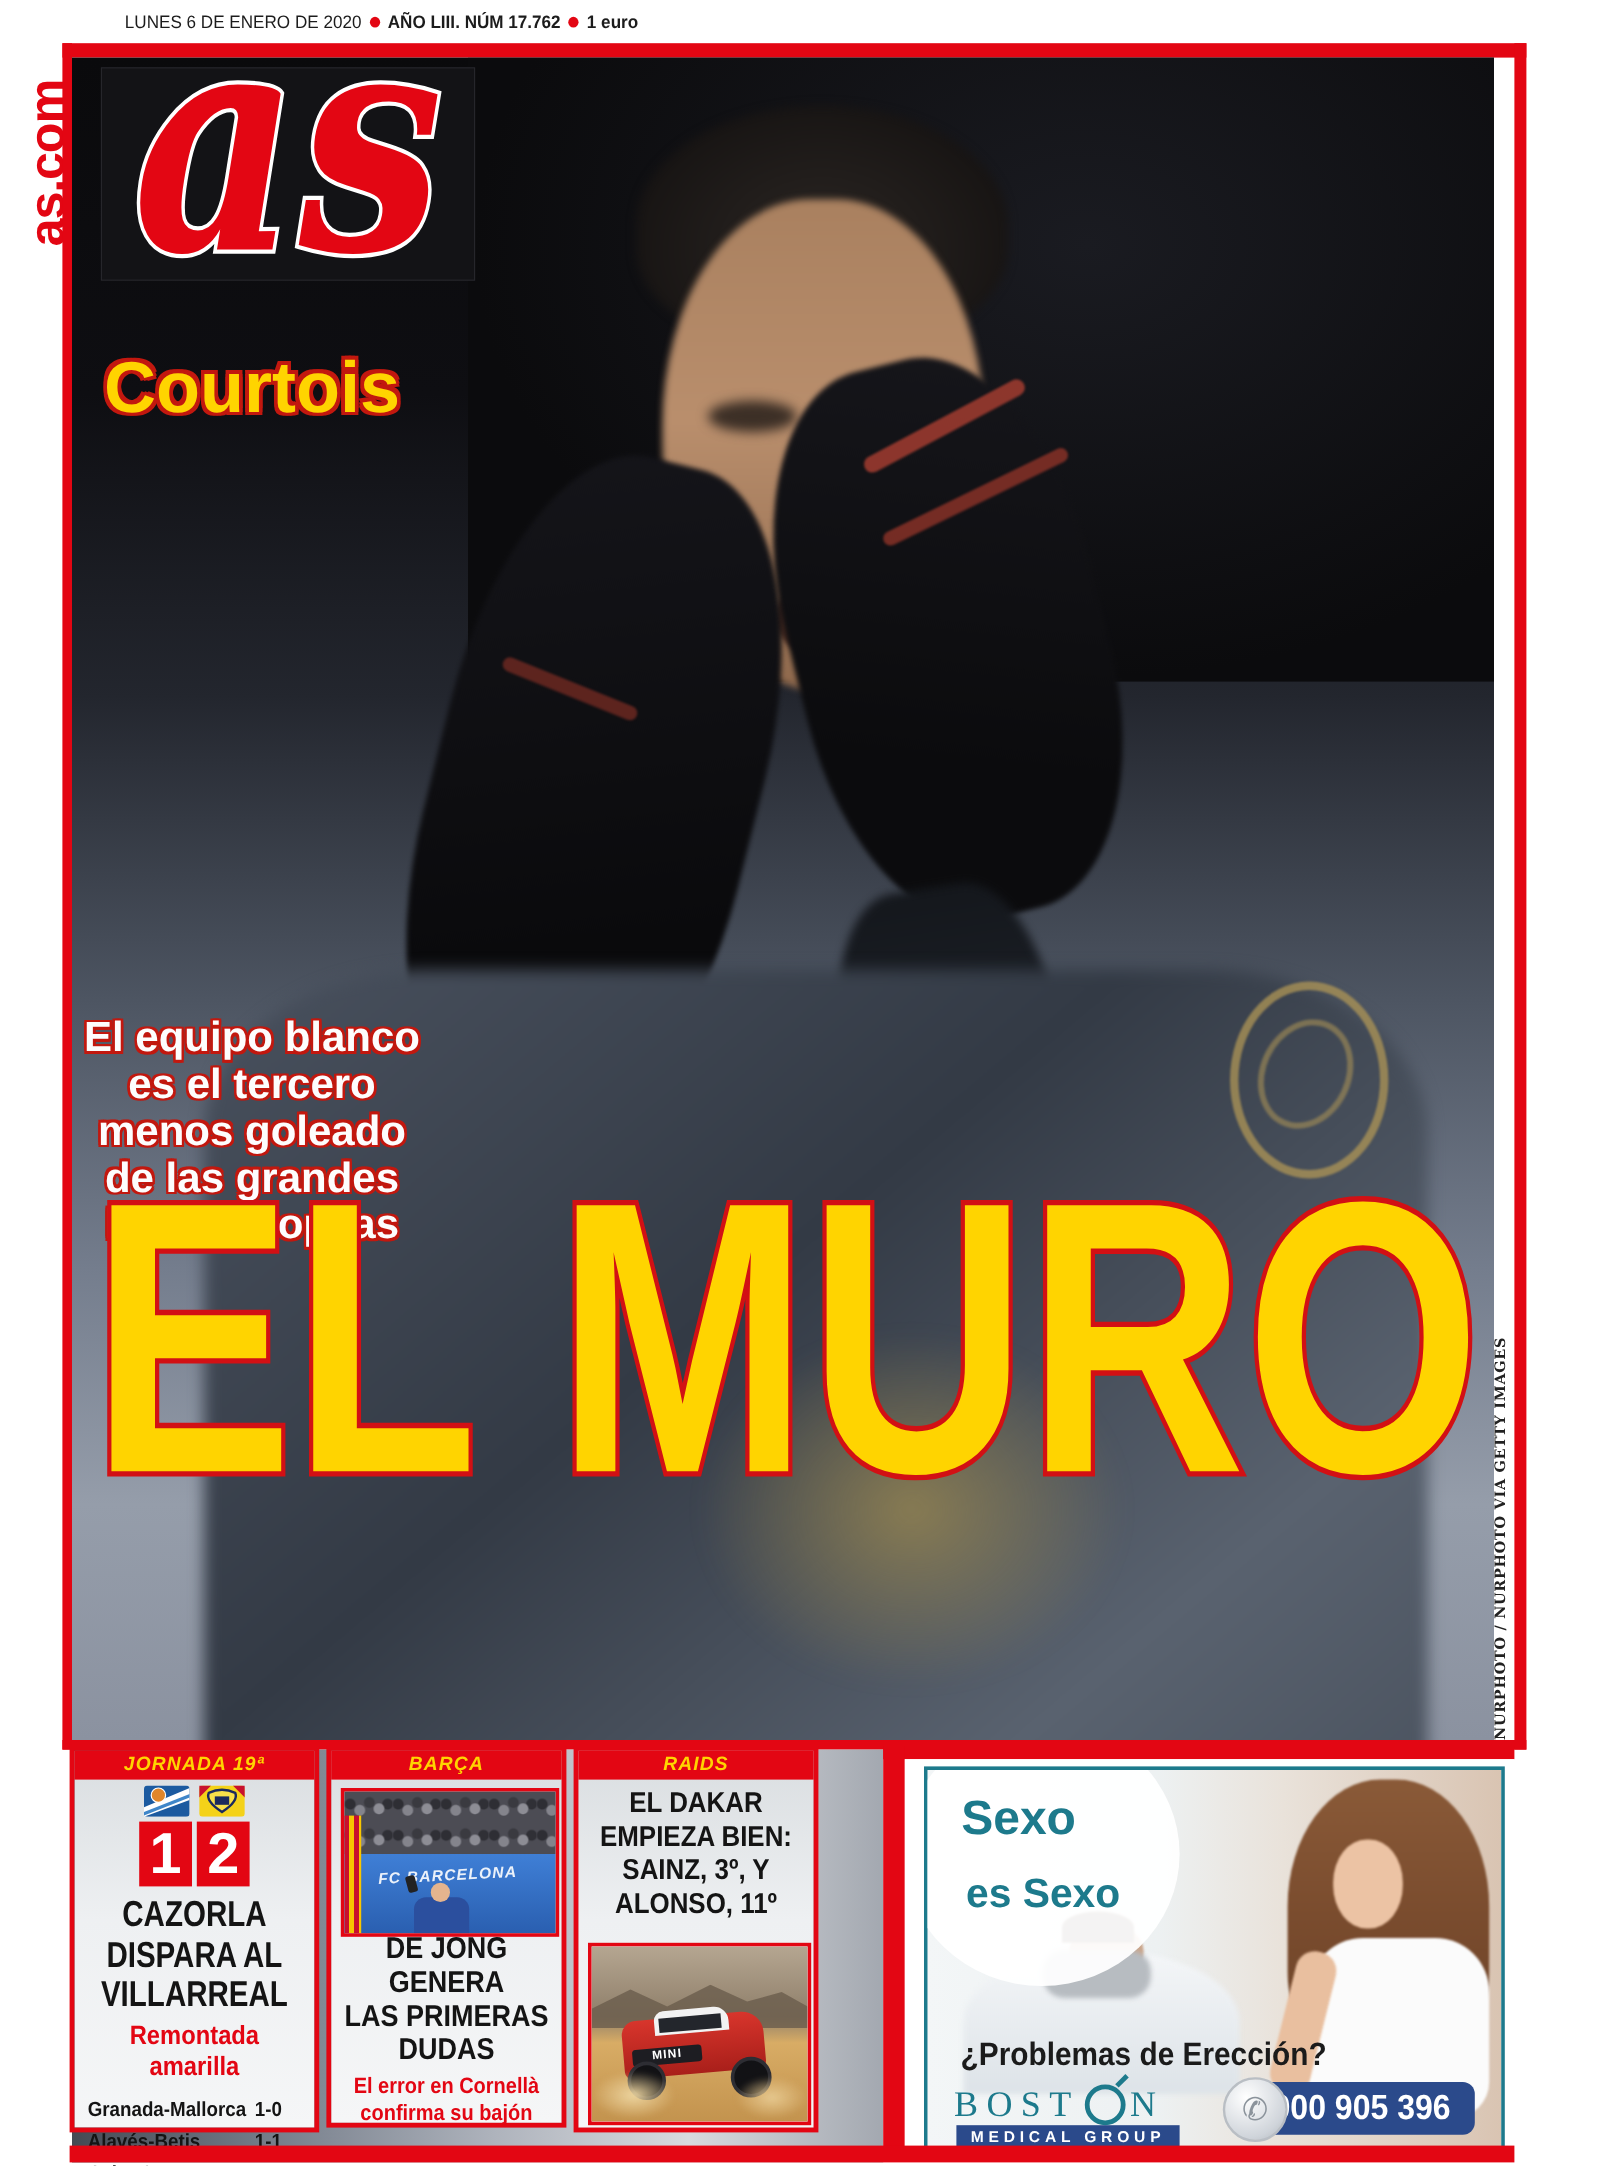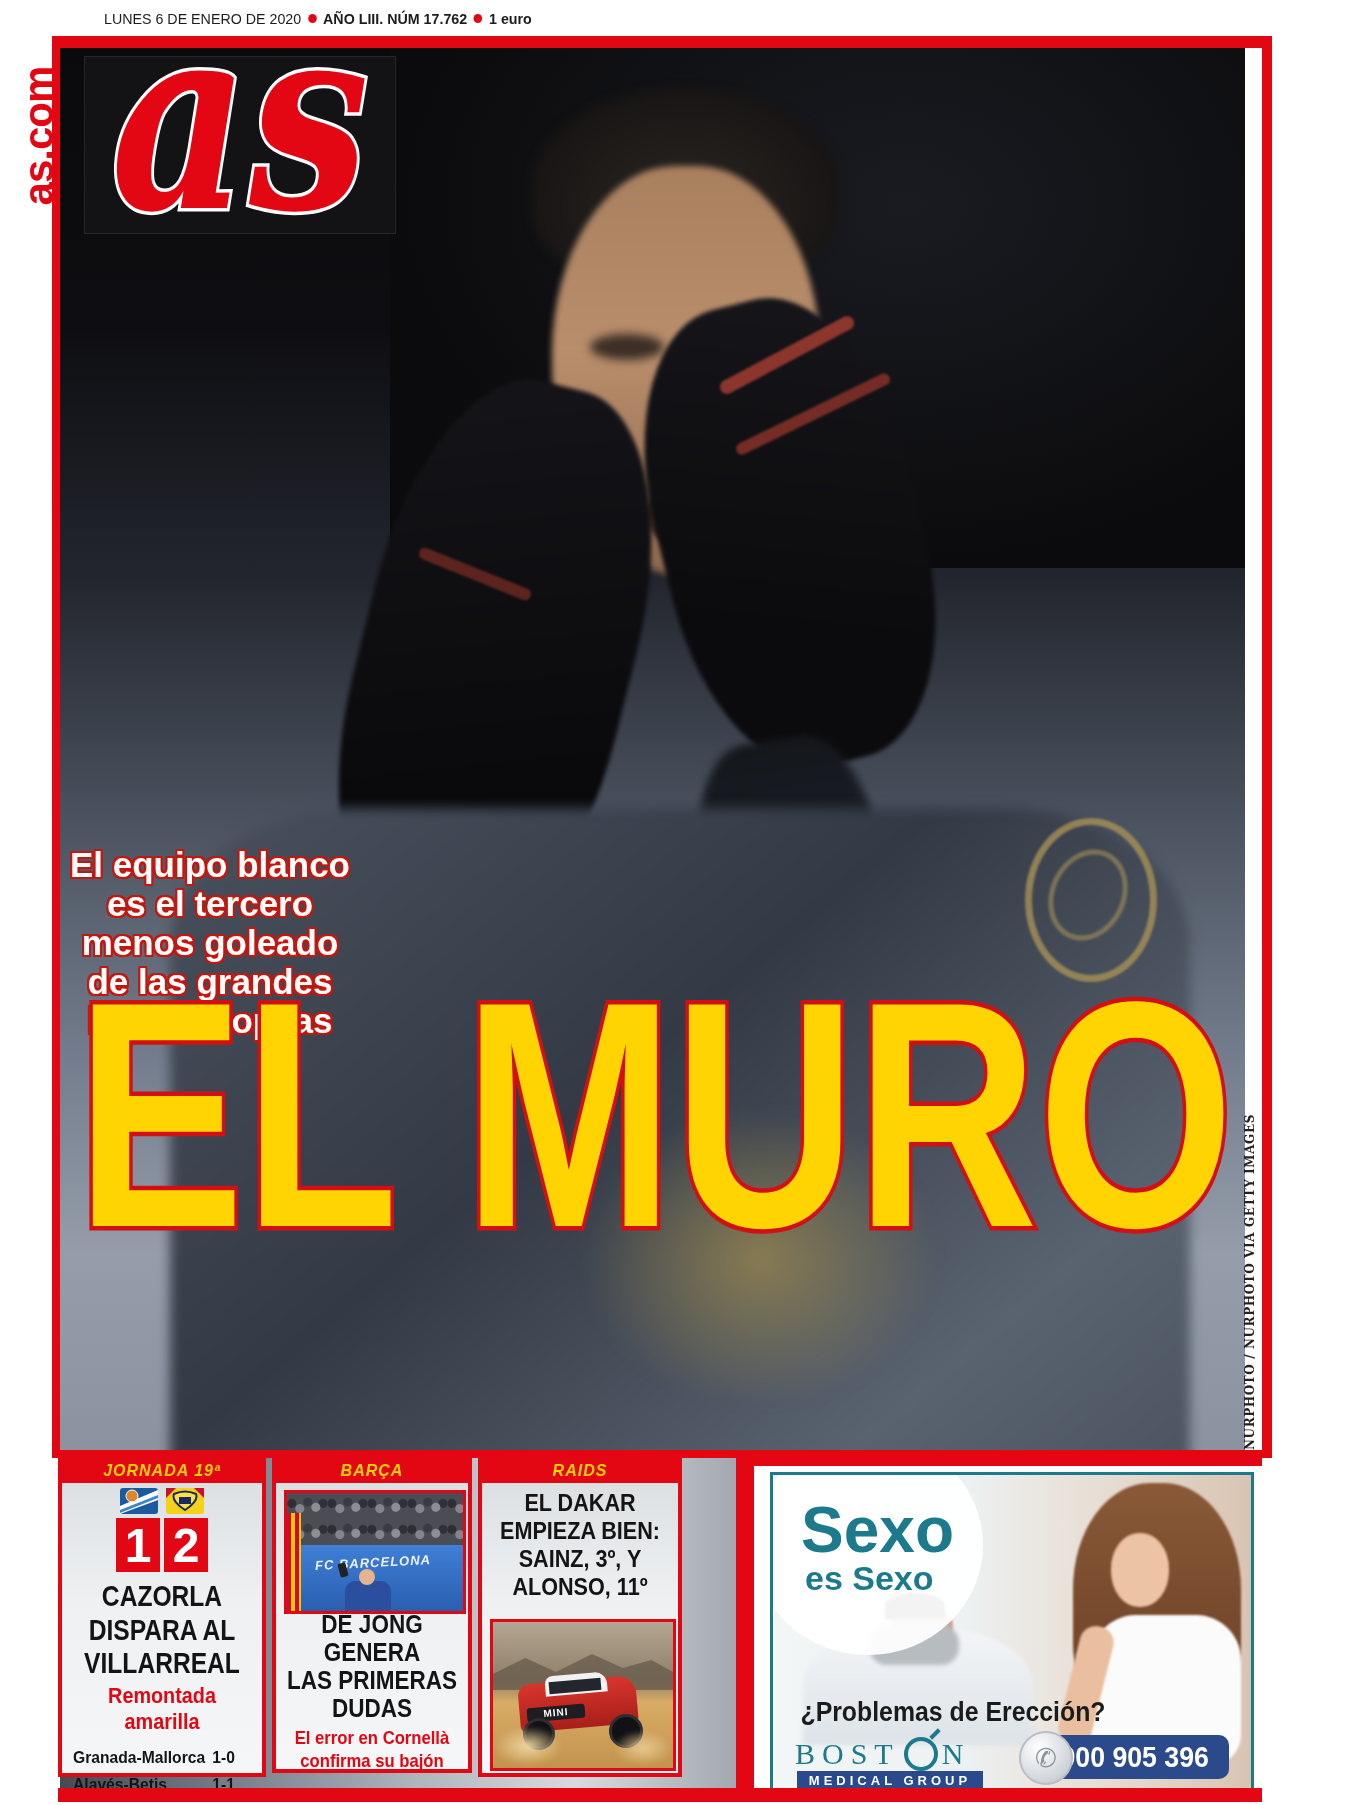--- a/index.html
+++ b/index.html
@@ -98,20 +98,23 @@
     <div class="ph" style="left:990px;top:800px;width:66px;height:84px;border:5px solid rgba(175,150,85,.55);border-radius:50%;transform:rotate(25deg);filter:blur(1px);"></div>
 
     <div class="ph" style="left:520px;top:1060px;width:360px;height:300px;background:radial-gradient(ellipse,rgba(190,160,75,.55),rgba(190,160,75,0) 70%);filter:blur(8px);"></div>
   </div>
 
   <svg class="abs" style="left:84px;top:56px;" width="312" height="178" viewBox="0 0 312 178">
     <rect width="312" height="178" fill="#131316" stroke="#26262b" stroke-width="2"></rect>
     <text x="156" y="152" text-anchor="middle" font-family="'DejaVu Serif',serif" font-weight="bold" font-style="italic" font-size="258" fill="#e30613" stroke="#ffffff" stroke-width="7" paint-order="stroke" textLength="258" lengthAdjust="spacingAndGlyphs">as</text>
   </svg>
 
+  <div class="abs colL" style="top:288px;font-size:60px;font-weight:bold;">
+    <span class="yellow stroke-red-big">Courtois</span>
+  </div>
   <div class="abs colL stroke-red white" style="top:845px;font-size:35px;line-height:39px;font-weight:bold;">El equipo blanco<br>es el tercero<br>menos goleado<br>de las grandes<br>ligas europeas</div>
 
   <svg class="abs" style="left:62px;top:950px;" width="1186" height="316" viewBox="0 0 1186 316">
     <text x="593" y="276" text-anchor="middle" font-family="'Liberation Sans',sans-serif" font-weight="bold" font-size="322" fill="#ffd400" stroke="#d21014" stroke-width="9" paint-order="stroke" textLength="1158" lengthAdjust="spacingAndGlyphs">EL MURO</text>
   </svg>
 
   <div class="abs credit" style="left:1243px;top:1086px;height:364px;">NURPHOTO / NURPHOTO VIA GETTY IMAGES</div>
 
   <div class="abs" style="left:60px;top:1458px;width:676px;height:344px;background:linear-gradient(90deg,#454a53 0%,#707885 22%,#aeb3bc 52%,#d8dade 76%,#a3a8b0 100%);"></div>
   <div class="abs" style="left:736px;top:1455px;width:526px;height:11px;background:#e30613;"></div>
@@ -202,21 +205,21 @@
     <div style="position:absolute;left:118px;top:128px;width:62px;height:46px;background:#caa58a;border-radius:50%;filter:blur(1px);"></div>
     <div style="position:absolute;left:112px;top:118px;width:60px;height:26px;background:#4c3a30;border-radius:50% 50% 0 0;filter:blur(1px);"></div>
     <div style="position:absolute;left:96px;top:150px;width:90px;height:40px;background:#b7bcc1;border-radius:18px;filter:blur(2px);"></div>
 
     <div style="position:absolute;left:300px;top:8px;width:168px;height:230px;background:linear-gradient(180deg,#8a5a38 0%,#7a4c2e 50%,#6b4228 100%);border-radius:46% 46% 30% 30%;filter:blur(1px);"></div>
     <div style="position:absolute;left:338px;top:58px;width:58px;height:74px;background:#ecc3a4;border-radius:48%;filter:blur(1px);"></div>
     <div style="position:absolute;left:318px;top:140px;width:150px;height:150px;background:#fbfbfb;border-radius:30% 30% 20% 20%;filter:blur(1px);"></div>
     <div style="position:absolute;left:296px;top:150px;width:34px;height:120px;background:#e9bf9f;border-radius:16px;transform:rotate(14deg);filter:blur(1px);"></div>
 
     <div style="position:absolute;left:-20px;top:-40px;width:230px;height:220px;background:rgba(255,255,255,.94);border-radius:50%;"></div>
-    <div class="teal" style="position:absolute;left:28px;top:18px;font-size:64px;font-weight:bold;">Sexo</div>
+    <div class="teal" style="position:absolute;left:28px;top:18px;font-size:40px;font-weight:bold;">Sexo</div>
     <div class="teal" style="position:absolute;left:32px;top:84px;font-size:34px;font-weight:bold;">es Sexo</div>
 
     <div style="position:absolute;left:0;top:222px;width:360px;text-align:center;font-size:27px;font-weight:bold;color:#1b1b1b;transform:scaleX(.92);">¿Problemas de Erección?</div>
 
     <div style="position:absolute;left:22px;top:262px;display:flex;align-items:center;font-family:'Liberation Serif',serif;color:#1d7a8c;font-size:30px;letter-spacing:7px;">
       <span>BOST</span>
       <span style="position:relative;width:26px;height:26px;border:4px solid #1d7a8c;border-radius:50%;display:inline-block;margin:0 4px;">
         <span style="position:absolute;right:-7px;top:-9px;width:12px;height:4px;background:#1d7a8c;transform:rotate(-45deg);"></span>
       </span>
       <span>N</span>

